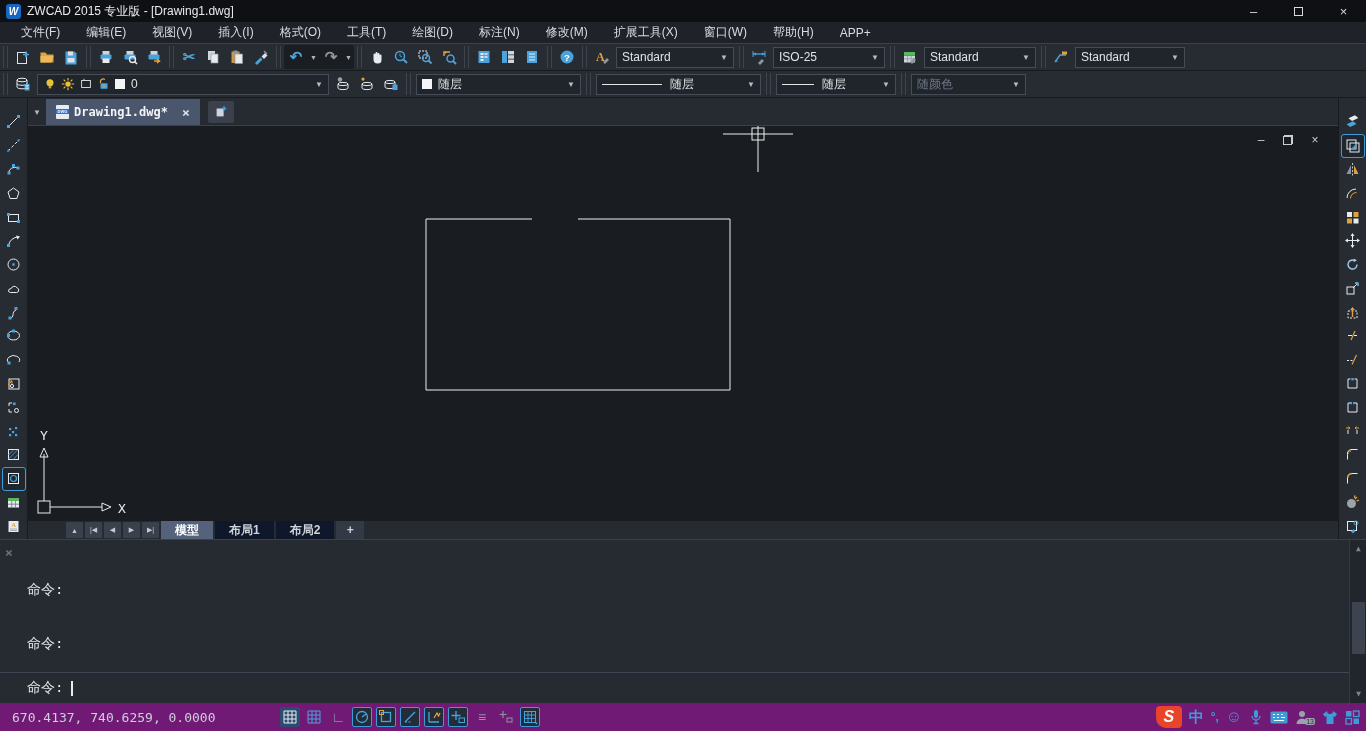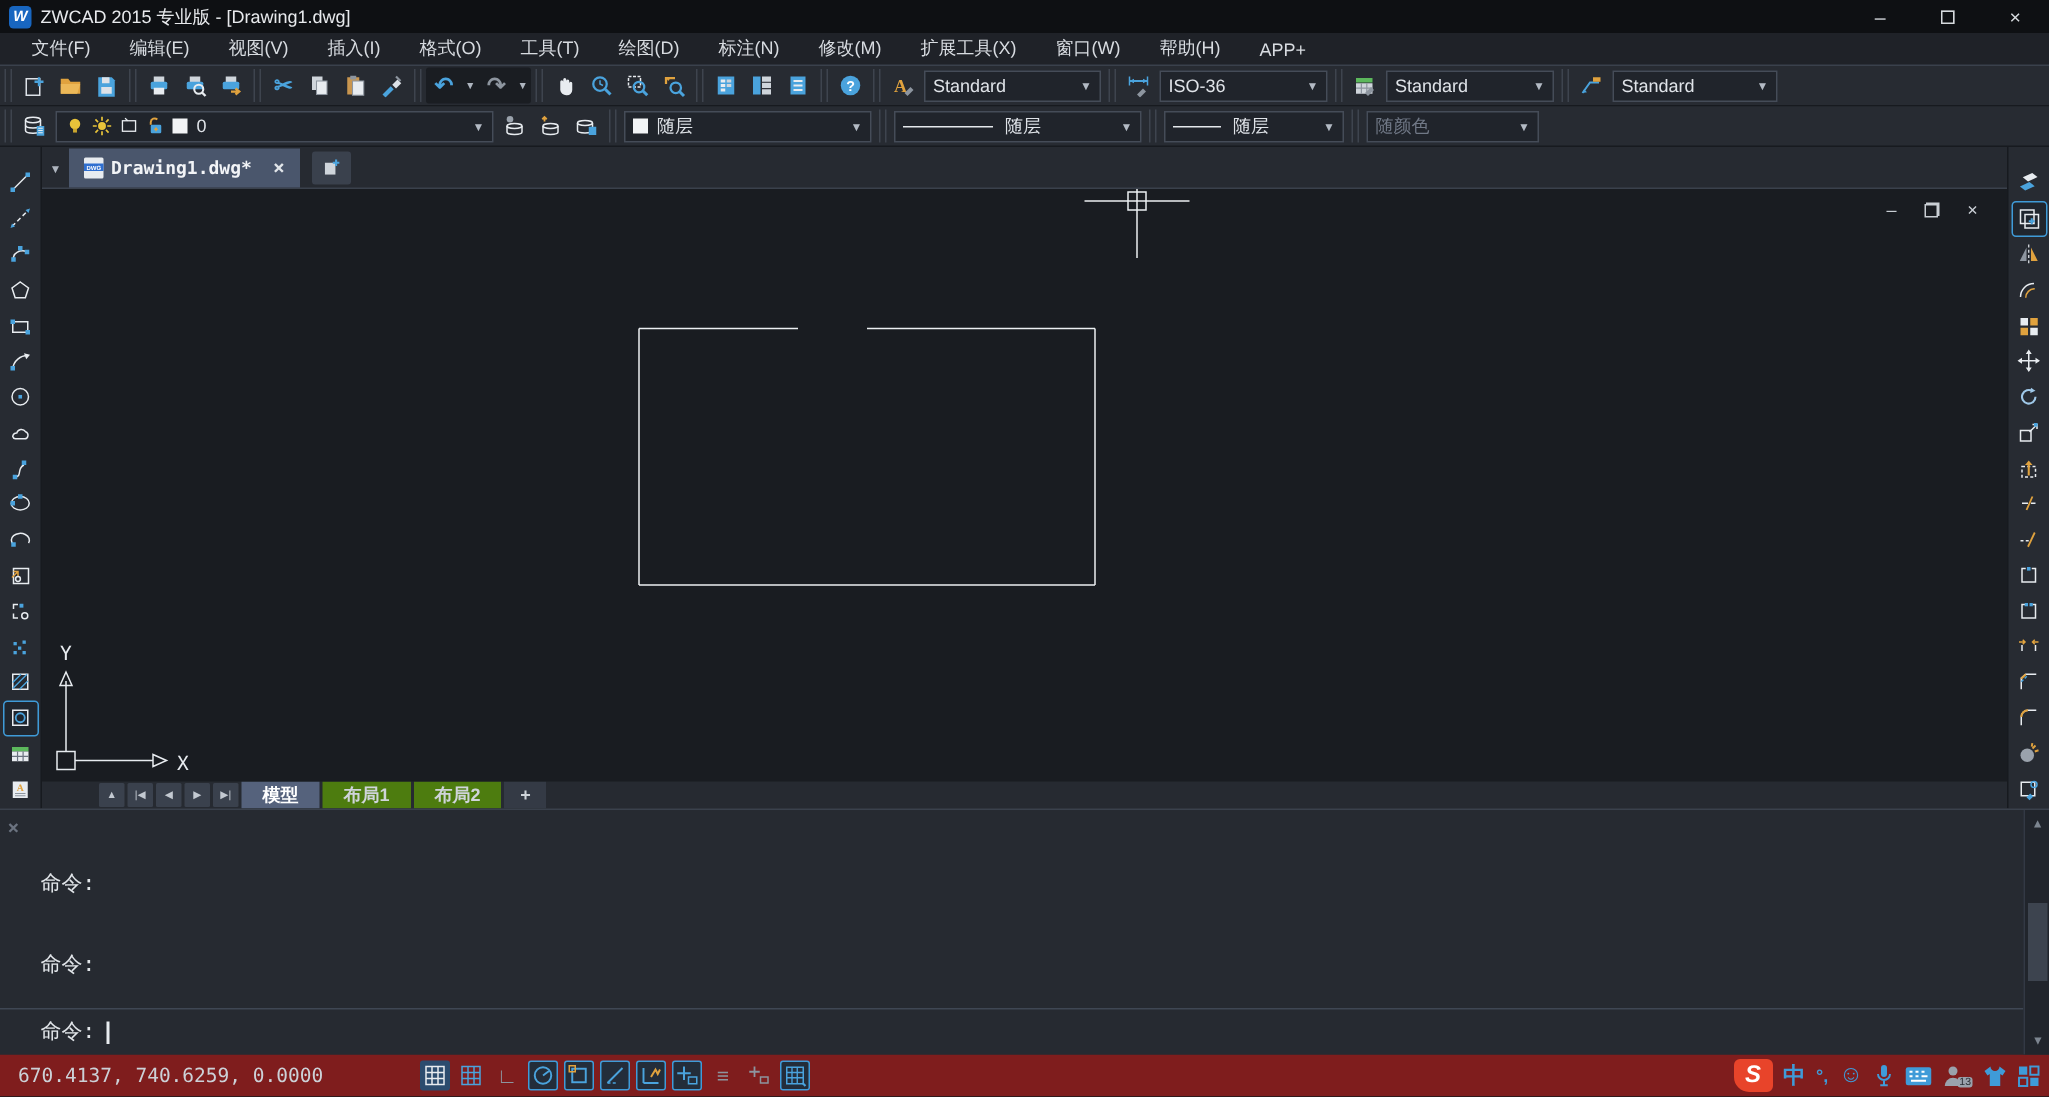--- a/index.html
+++ b/index.html
@@ -68,42 +68,42 @@
   .mdi-restore { position:relative; width:10px; height:10px; }
   .mdi-restore:before { content:""; position:absolute; right:0; top:0; width:7px; height:7px; border:1px solid #c9ced4; }
   .mdi-restore:after { content:""; position:absolute; left:0; bottom:0; width:7px; height:7px; border:1px solid #c9ced4; background:#191c21; }
   #geom { position:absolute; left:0; top:0; }
   .ucs { position:absolute; left:6px; top:298px; }
 
   
   .laytabs { height:18px; background:#262a31; display:flex; align-items:center; font-size:12px; color:#cfd4da; }
   .nav-btn { min-width:17px; height:16px; margin-left:2px; background:#3a414d; color:#c3c9d1; font-size:7px;
     display:flex; align-items:center; justify-content:center; border-radius:1px; padding:0 2px; }
-  .lay-tab { height:18px; padding:0 14px; display:flex; align-items:center; background:#4d7c0f; margin-left:2px;
+  .lay-tab { height:18px; padding:0 14px; display:flex; align-items:center; background:#0f172a; margin-left:2px;
     font-weight:bold; }
   .lay-tab.active { background:#55627c; color:#fff; }
   .lay-add { width:28px; height:18px; margin-left:2px; background:#343a45; display:flex; align-items:center;
     justify-content:center; font-weight:bold; }
   .laytabs .spacer-first { width:36px; }
 
   
   .cmd { position:relative; height:164px; background:#262a31; border-top:1px solid #3a414c;
     font-family:"DejaVu Sans Mono", monospace; font-size:14px; color:#e2e6ea; }
   .cmd-close { position:absolute; left:5px; top:5px; color:#6b7380; font-size:13px; font-weight:bold; }
   .cmd-lines { position:absolute; left:27px; top:4px; right:20px; line-height:18px; white-space:pre; }
   .cmd-prompt-row { position:absolute; left:0; right:17px; bottom:4px; border-top:1px solid #3f4754;
     padding:6px 0 2px 27px; display:flex; align-items:center; }
   .caret { display:inline-block; width:2px; height:15px; background:#e8ecf0; margin-left:8px; }
   .cmd-scroll { position:absolute; right:0; top:0; bottom:0; width:17px; background:#21252c; border-left:1px solid #333944; }
   .scr-btn { position:absolute; left:0; width:17px; height:16px; color:#7c8focus;#7c85 ;color:#7c8590; font-size:8px;
     display:flex; align-items:center; justify-content:center; }
   .scr-thumb { position:absolute; left:2px; width:13px; top:62px; height:52px; background:#3d444f; }
 
   
-  .statusbar { height:28px; background:#7f1d1d; display:flex; align-items:center; color:#ccd1d7;
+  .statusbar { height:28px; background:#701a75; display:flex; align-items:center; color:#ccd1d7;
     font-size:13px; }
   .coords { width:280px; padding-left:12px; font-family:"DejaVu Sans Mono", monospace; }
   .st { width:20px; height:20px; margin-right:4px; display:flex; align-items:center; justify-content:center; border-radius:2px; }
   .st svg { width:16px; height:16px; }
   .st.on { border:1px solid #3f9bd8; background:#232d3a; }
   .st.pressed { background:#2c4c6e; }
   .st .g-glyph { color:#8d959f; font-size:14px; font-weight:bold; }
   .tray { margin-left:auto; display:flex; align-items:center; padding-right:6px; gap:7px; }
   .tray-ic { display:flex; align-items:center; justify-content:center; height:22px; }
   .sogou { width:26px; height:22px; background:#e8442a; border-radius:4px 4px 4px 10px; color:#fff;
@@ -293,21 +293,21 @@
     <span class="grip"></span>
     <span class="ti">
         <svg viewBox="0 0 16 16">
           <path d="M2 5h12" stroke="#4aa3dd" stroke-width="1.3"></path>
           <path d="M2 2v6M14 2v6" stroke="#4aa3dd"></path>
           <path d="M2 5l3-1.5v3zM14 5l-3-1.5v3z" fill="#4aa3dd"></path>
           <path d="M7 14l4-4 2 2-4 4z" fill="#8d959f"></path>
         </svg>
       </span>
     <span class="combo" style="width:112px">
-        <span>ISO-36</span>
+        <span>ISO-25</span>
         <span class="dd">▼</span>
       </span>
     <span class="grip"></span>
     <span class="ti">
         <svg viewBox="0 0 16 16">
           <rect x="2" y="3" width="11" height="3" fill="#5cb85c"></rect>
           <rect x="2" y="6.5" width="11" height="7" fill="#cfd5db"></rect>
           <path d="M2 9.8h11M5.6 6.5v7M9.2 6.5v7" stroke="#8d959f" stroke-width="0.8"></path>
           <path d="M8 13l4-4 2 2-4 4z" fill="#8d959f"></path>
         </svg>

